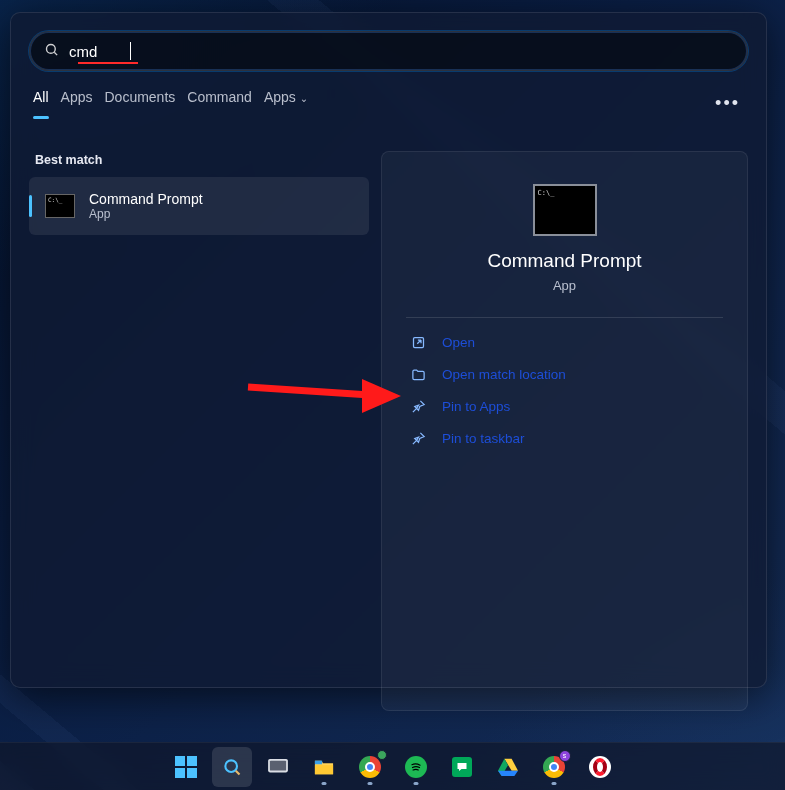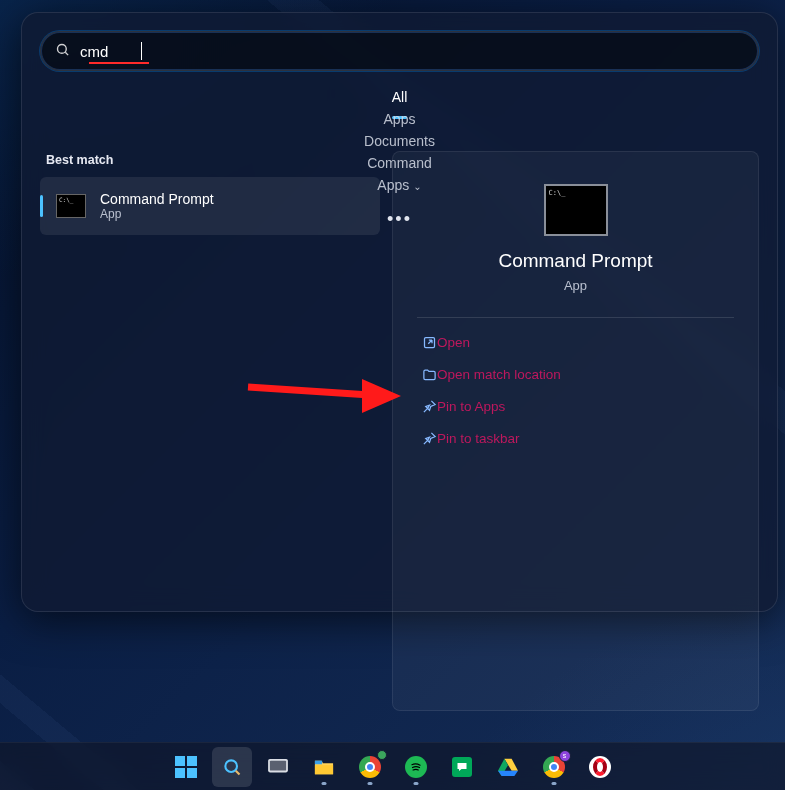--- a/index.html
+++ b/index.html
@@ -17,23 +17,23 @@
     position:absolute; inset:0;
     background:
       linear-gradient(40deg, rgba(130,170,255,0.08) 0 2%, transparent 2% 6%,
                       rgba(130,170,255,0.05) 6% 8%, transparent 8% 100%),
       linear-gradient(40deg, transparent 0 70%, rgba(130,170,255,0.05) 70% 73%, transparent 73% 100%);
     pointer-events:none;
   }
 
   .panel {
     position: absolute;
-    left: 21px; top: 12px;
-    width: 757px; height: 600px;
-    border-radius: 17px;
+    left: 10px; top: 12px;
+    width: 757px; height: 676px;
+    border-radius: 10px;
     background: rgba(15, 25, 50, 0.78);
     border: 1px solid rgba(255,255,255,0.10);
     box-shadow: 0 8px 40px rgba(0,0,0,0.6);
     padding: 18px 18px 0 18px;
     backdrop-filter: blur(12px);
   }
 
   
   .searchbar {
     height: 40px;
@@ -56,24 +56,23 @@
     width:60px; height:2px; background:#ff2a2a;
   }
   .caret {
     position:absolute; left:100px; top:10px; width:1px; height:18px; background:#fff;
     animation:blink 1s steps(1) infinite;
   }
   @keyframes blink { 50% { opacity:0; } }
 
   
   .tabs {
-    display:flex; align-items:center; gap:6px;
+    display:flex; align-items:flex-start; gap:12px;
     margin-top:18px; height:36px; color:#d6dbe6; font-size:14px;
     padding: 0 4px;
-    flex-direction: column;
   }
   .tab { position:relative; cursor:pointer; opacity:.85; }
   .tab.active { color:#fff; opacity:1; }
   .tab.active::after {
     content:""; position:absolute; left:0; right:0; bottom:-14px;
     height:3px; background:#4cc2ff; border-radius:2px;
   }
   .chev { margin-left:4px; font-size:10px; }
   .spacer { flex:1; }
   .more-dots { color:#e0e4ee; font-size:18px; letter-spacing:2px; cursor:pointer; padding:4px; }
@@ -116,22 +115,22 @@
     width:64px; height:52px; margin:8px auto 14px auto;
     background:#000; border:2px solid #8a8f99;
     display:flex; padding:3px;
   }
   .preview-thumb .t { color:#ccc; font-size:7px; font-family:monospace; }
   .preview-title { color:#fff; font-size:19px; text-align:center; }
   .preview-sub { color:#b9c0cf; font-size:13px; text-align:center; margin-top:6px; }
   .hr { height:1px; background:rgba(255,255,255,0.12); margin:24px 0 8px 0; }
 
   .action {
-    display:flex; align-items:center; gap:0;
-    height:32px; color:#be185d; font-size:13.5px;
+    display:flex; align-items:center; gap:16px;
+    height:32px; color:#1d4ed8; font-size:13.5px;
     cursor:pointer; border-radius:4px; padding:0 4px;
   }
   .action .aicon { width:16px; height:16px; color:#87b9ff; display:flex; align-items:center; justify-content:center; }
 
   
   .arrow {
     position:absolute; left:246px; top:373px; width:155px; height:46px;
     pointer-events:none; z-index:5;
   }
 

